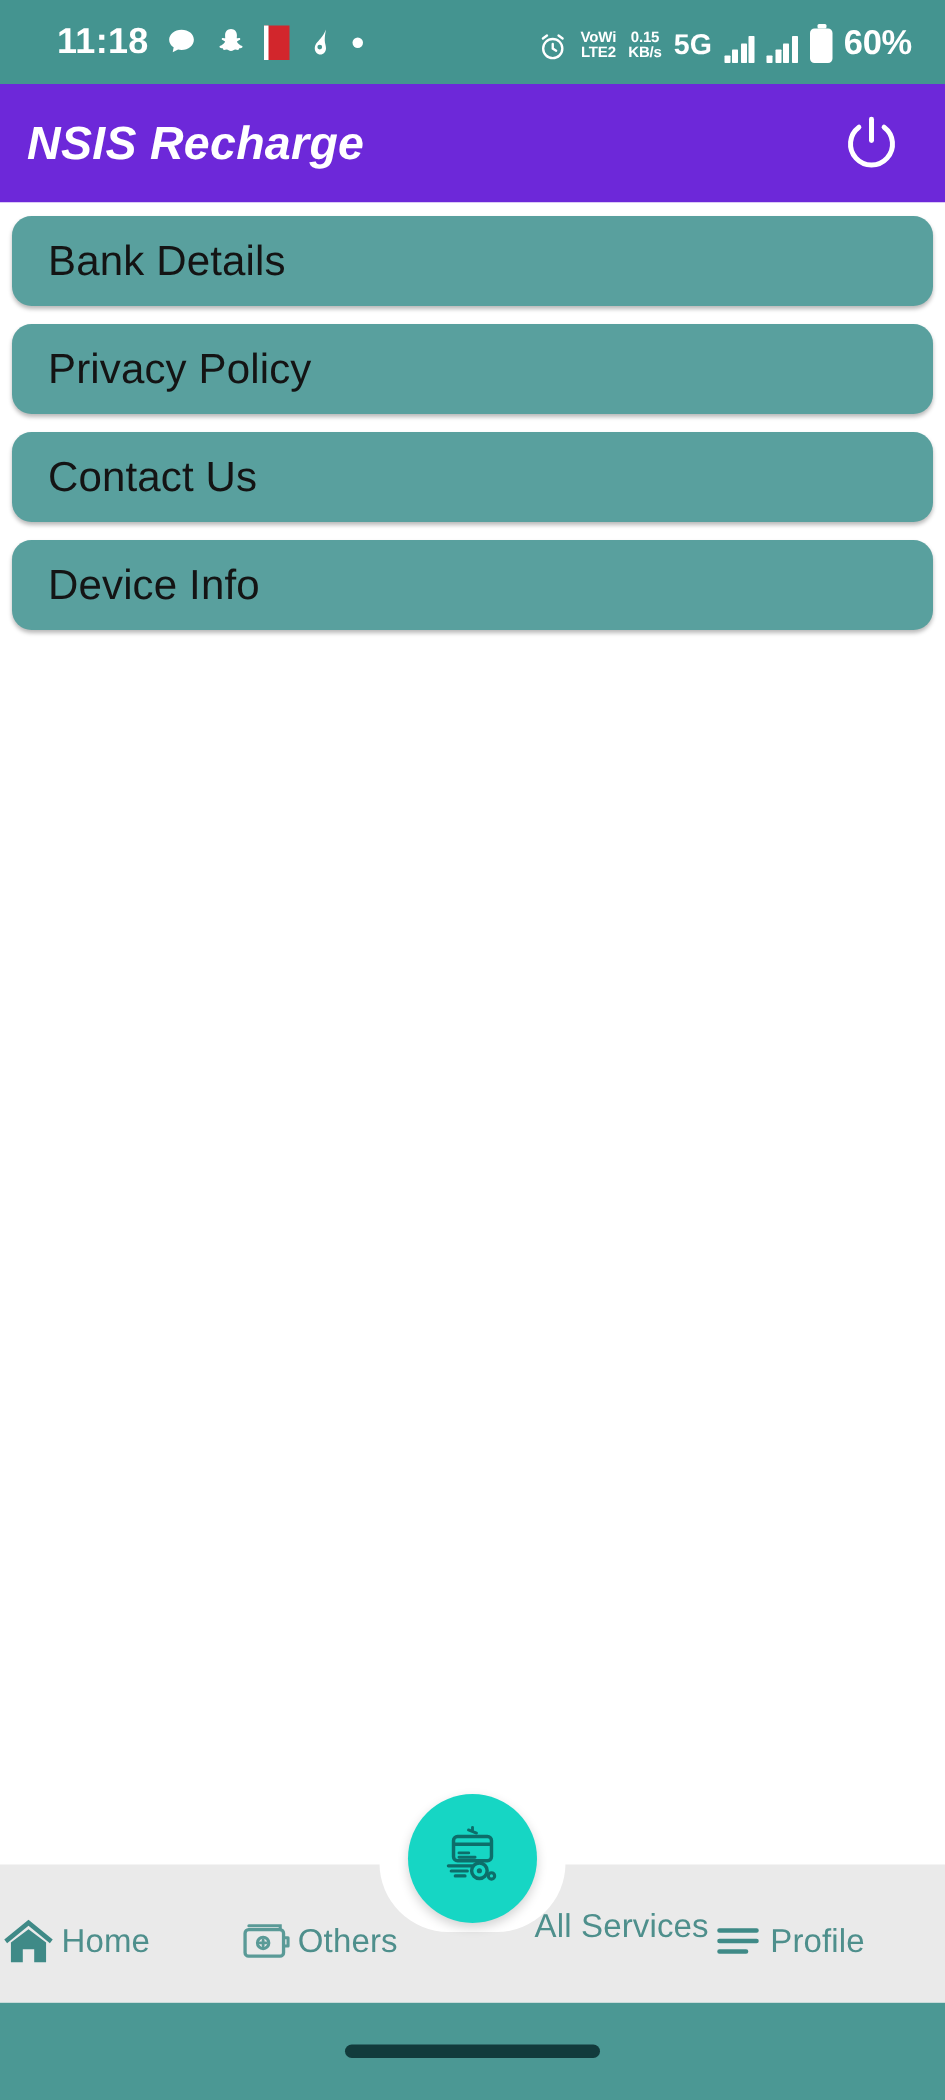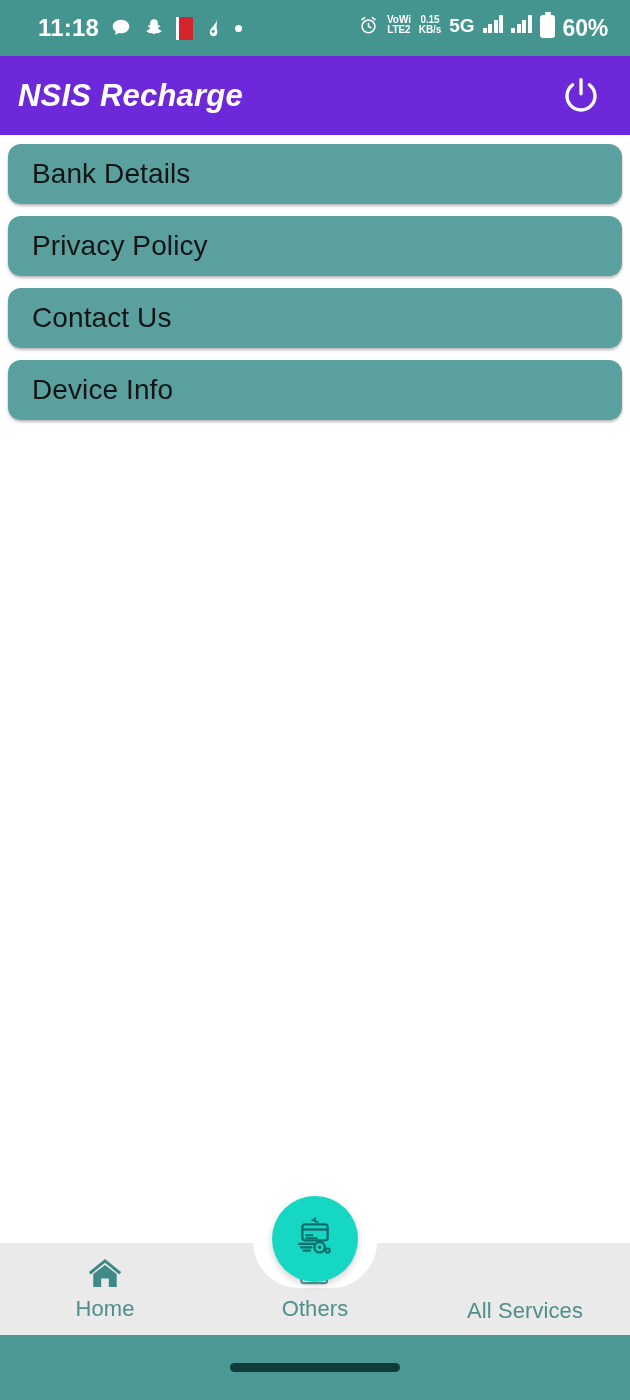--- a/index.html
+++ b/index.html
@@ -19,21 +19,21 @@
   
   .statusbar {
     height:56px; flex:0 0 56px;
     background:#449490;
     display:flex; align-items:center;
     padding:0 22px 0 38px;
     color:#ffffff;
   }
   .sb-left { display:flex; align-items:center; gap:11px; }
   .sb-clock { font-size:24px; font-weight:bold; letter-spacing:.2px; }
-  .sb-right { margin-left:auto; display:flex; align-items:flex-start; gap:8px; }
+  .sb-right { margin-left:auto; display:flex; align-items:flex-end; gap:8px; }
   .sb-icon { display:flex; align-items:center; }
   .sb-dot { width:7px; height:7px; border-radius:50%; background:#fff; }
   .redbook { width:17px; height:23px; background:#d2262c; border-left:3px solid #fff; }
   .sb-stack {
     font-size:10px; font-weight:bold; line-height:1.05;
     text-align:center; letter-spacing:-.1px;
   }
   .sb-5g { font-size:19px; font-weight:bold; }
   .sb-batt { font-size:23px; font-weight:bold; letter-spacing:-.2px; }
   .bars { display:flex; align-items:flex-end; gap:1.5px; height:18px; }
@@ -101,21 +101,21 @@
   .fab {
     position:absolute; left:50%; top:-47px; transform:translateX(-50%);
     width:86px; height:86px; border-radius:50%;
     background:#16d6c4;
     display:flex; align-items:center; justify-content:center;
     box-shadow:0 3px 7px rgba(0,0,0,.18);
     cursor:pointer; z-index:3;
   }
   .navitem {
     flex:1 1 0; height:92px;
-    display:flex; flex-direction:column;
+    display:flex; flex-direction:row;
     align-items:center; justify-content:flex-start;
     padding-top:10px; gap:3px;
     cursor:pointer; position:relative; z-index:2;
   }
   .navitem.center { justify-content:flex-end; padding-bottom:11px; padding-top:0; }
   .navitem .nav-label {
     font-size:22px; color:#4e8f8c; letter-spacing:.1px;
   }
   .nav-icon { height:40px; display:flex; align-items:center; justify-content:center; }
 
@@ -255,19 +255,27 @@
         </svg>
       </span>
       <span class="nav-label">Others</span>
     </div>
 
     <div class="navitem center">
       <span class="nav-label">All Services</span>
     </div>
 
 
+    <div class="navitem">
+      <span class="nav-icon">
+        <svg width="38" height="38" viewBox="0 0 24 24">
+          <path d="M4.2 7.6h15.6M4.2 12h15.6M4.2 16.4h11.2" stroke="#3f8a87" stroke-width="1.9" stroke-linecap="round" fill="none"></path>
+        </svg>
+      </span>
+      <span class="nav-label">Profile</span>
+    </div>
   </div>
 
   <div class="gesturebar">
     <div class="gesture-pill"></div>
   </div>
 
 </div>
 
 </body></html>

